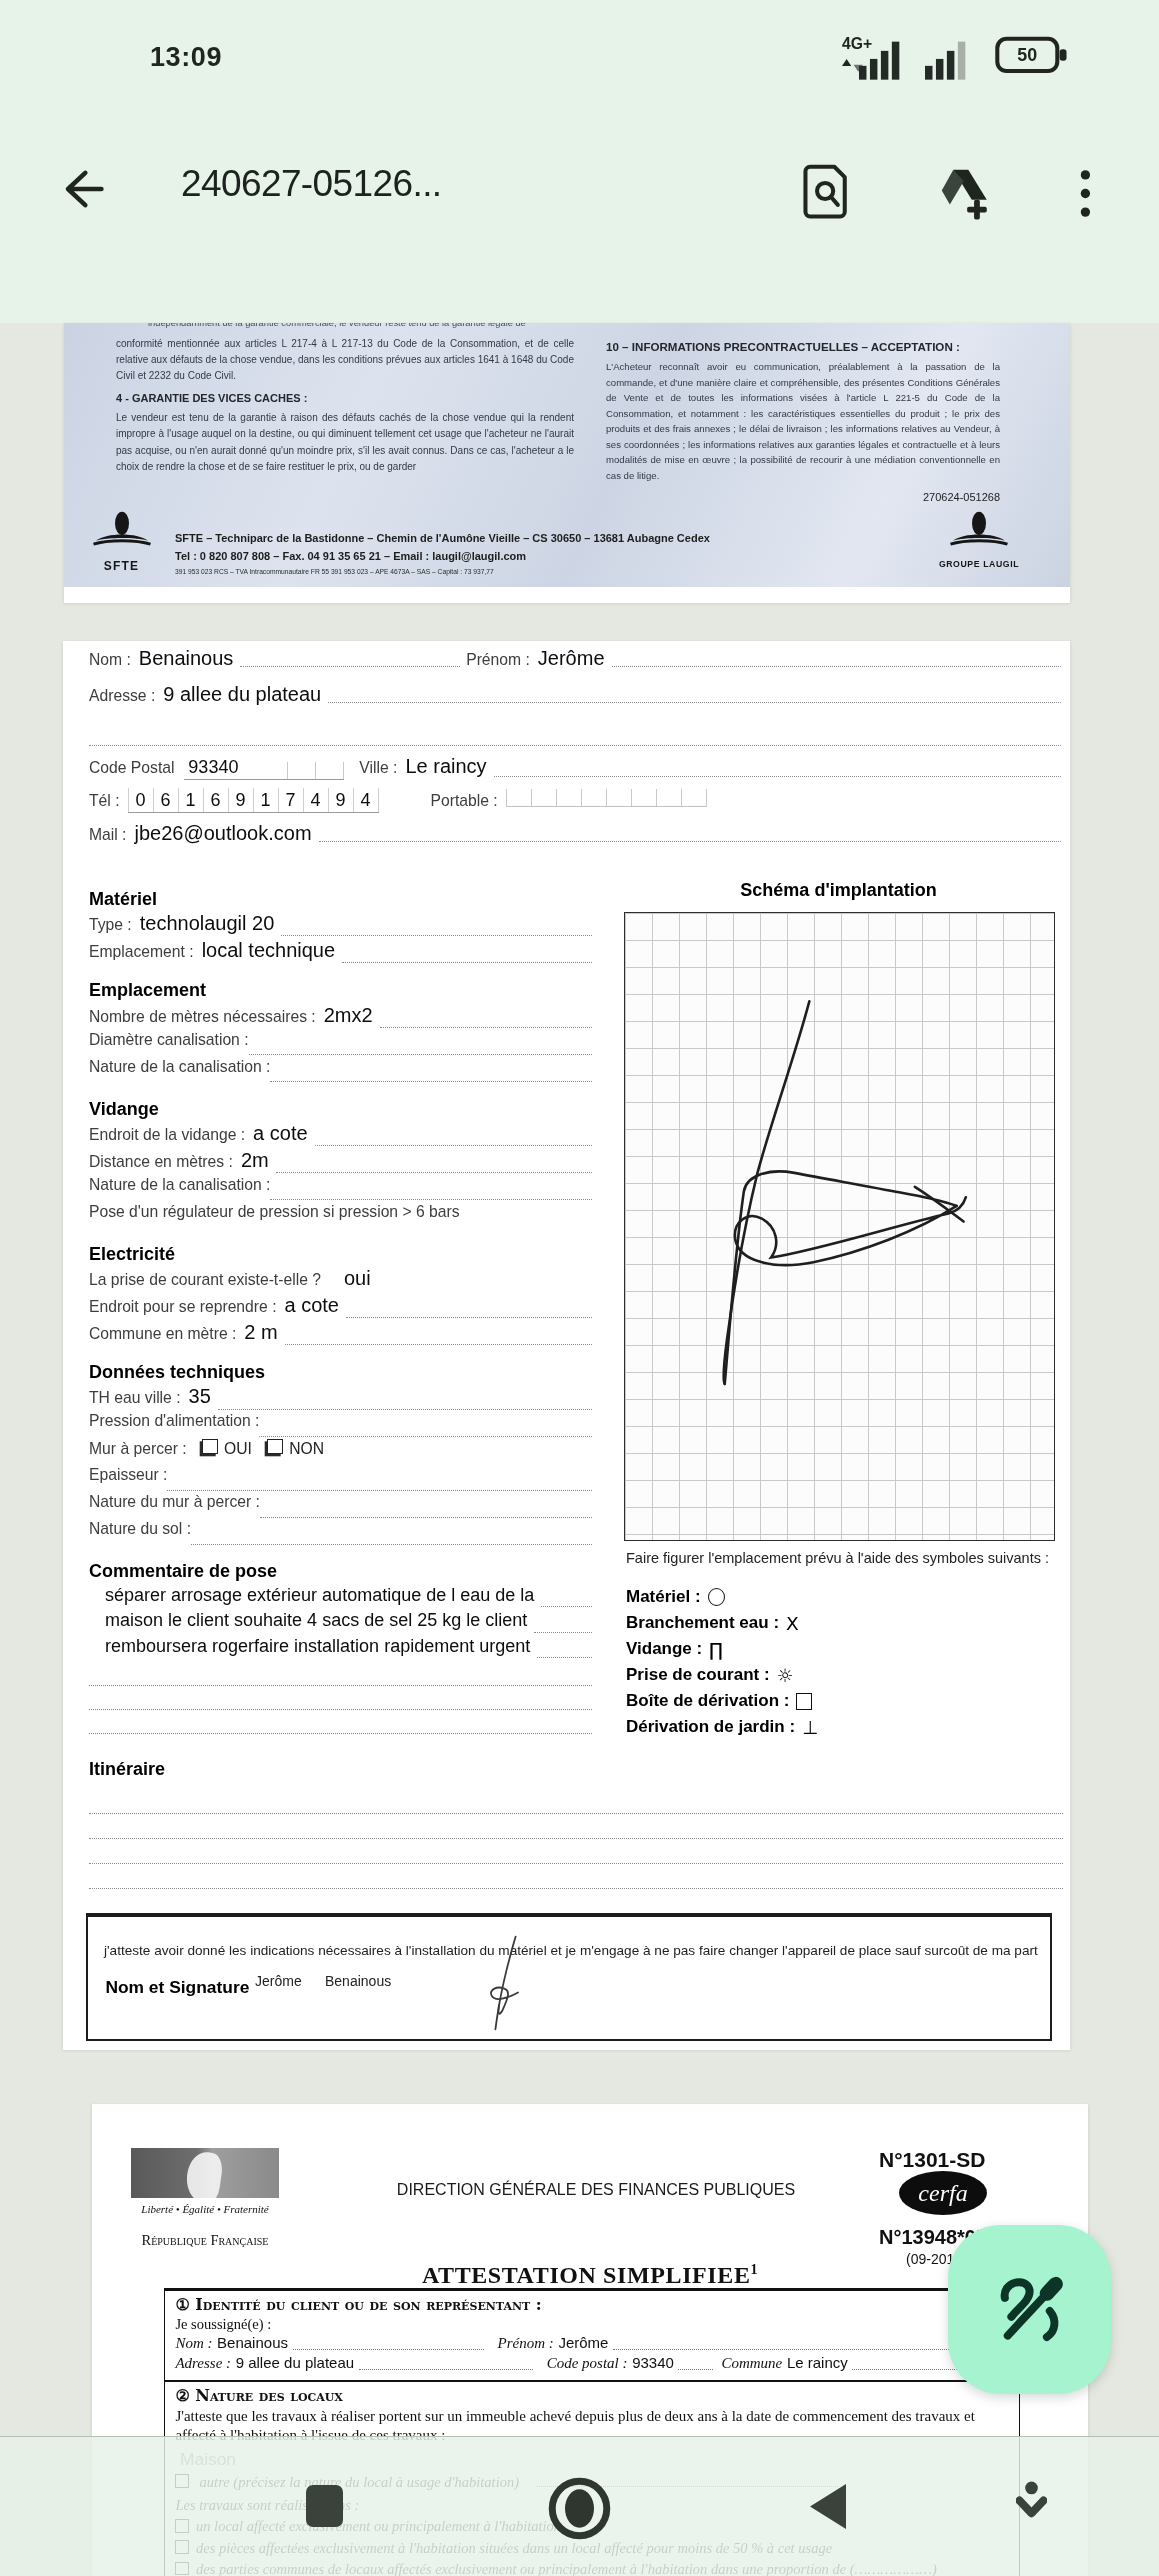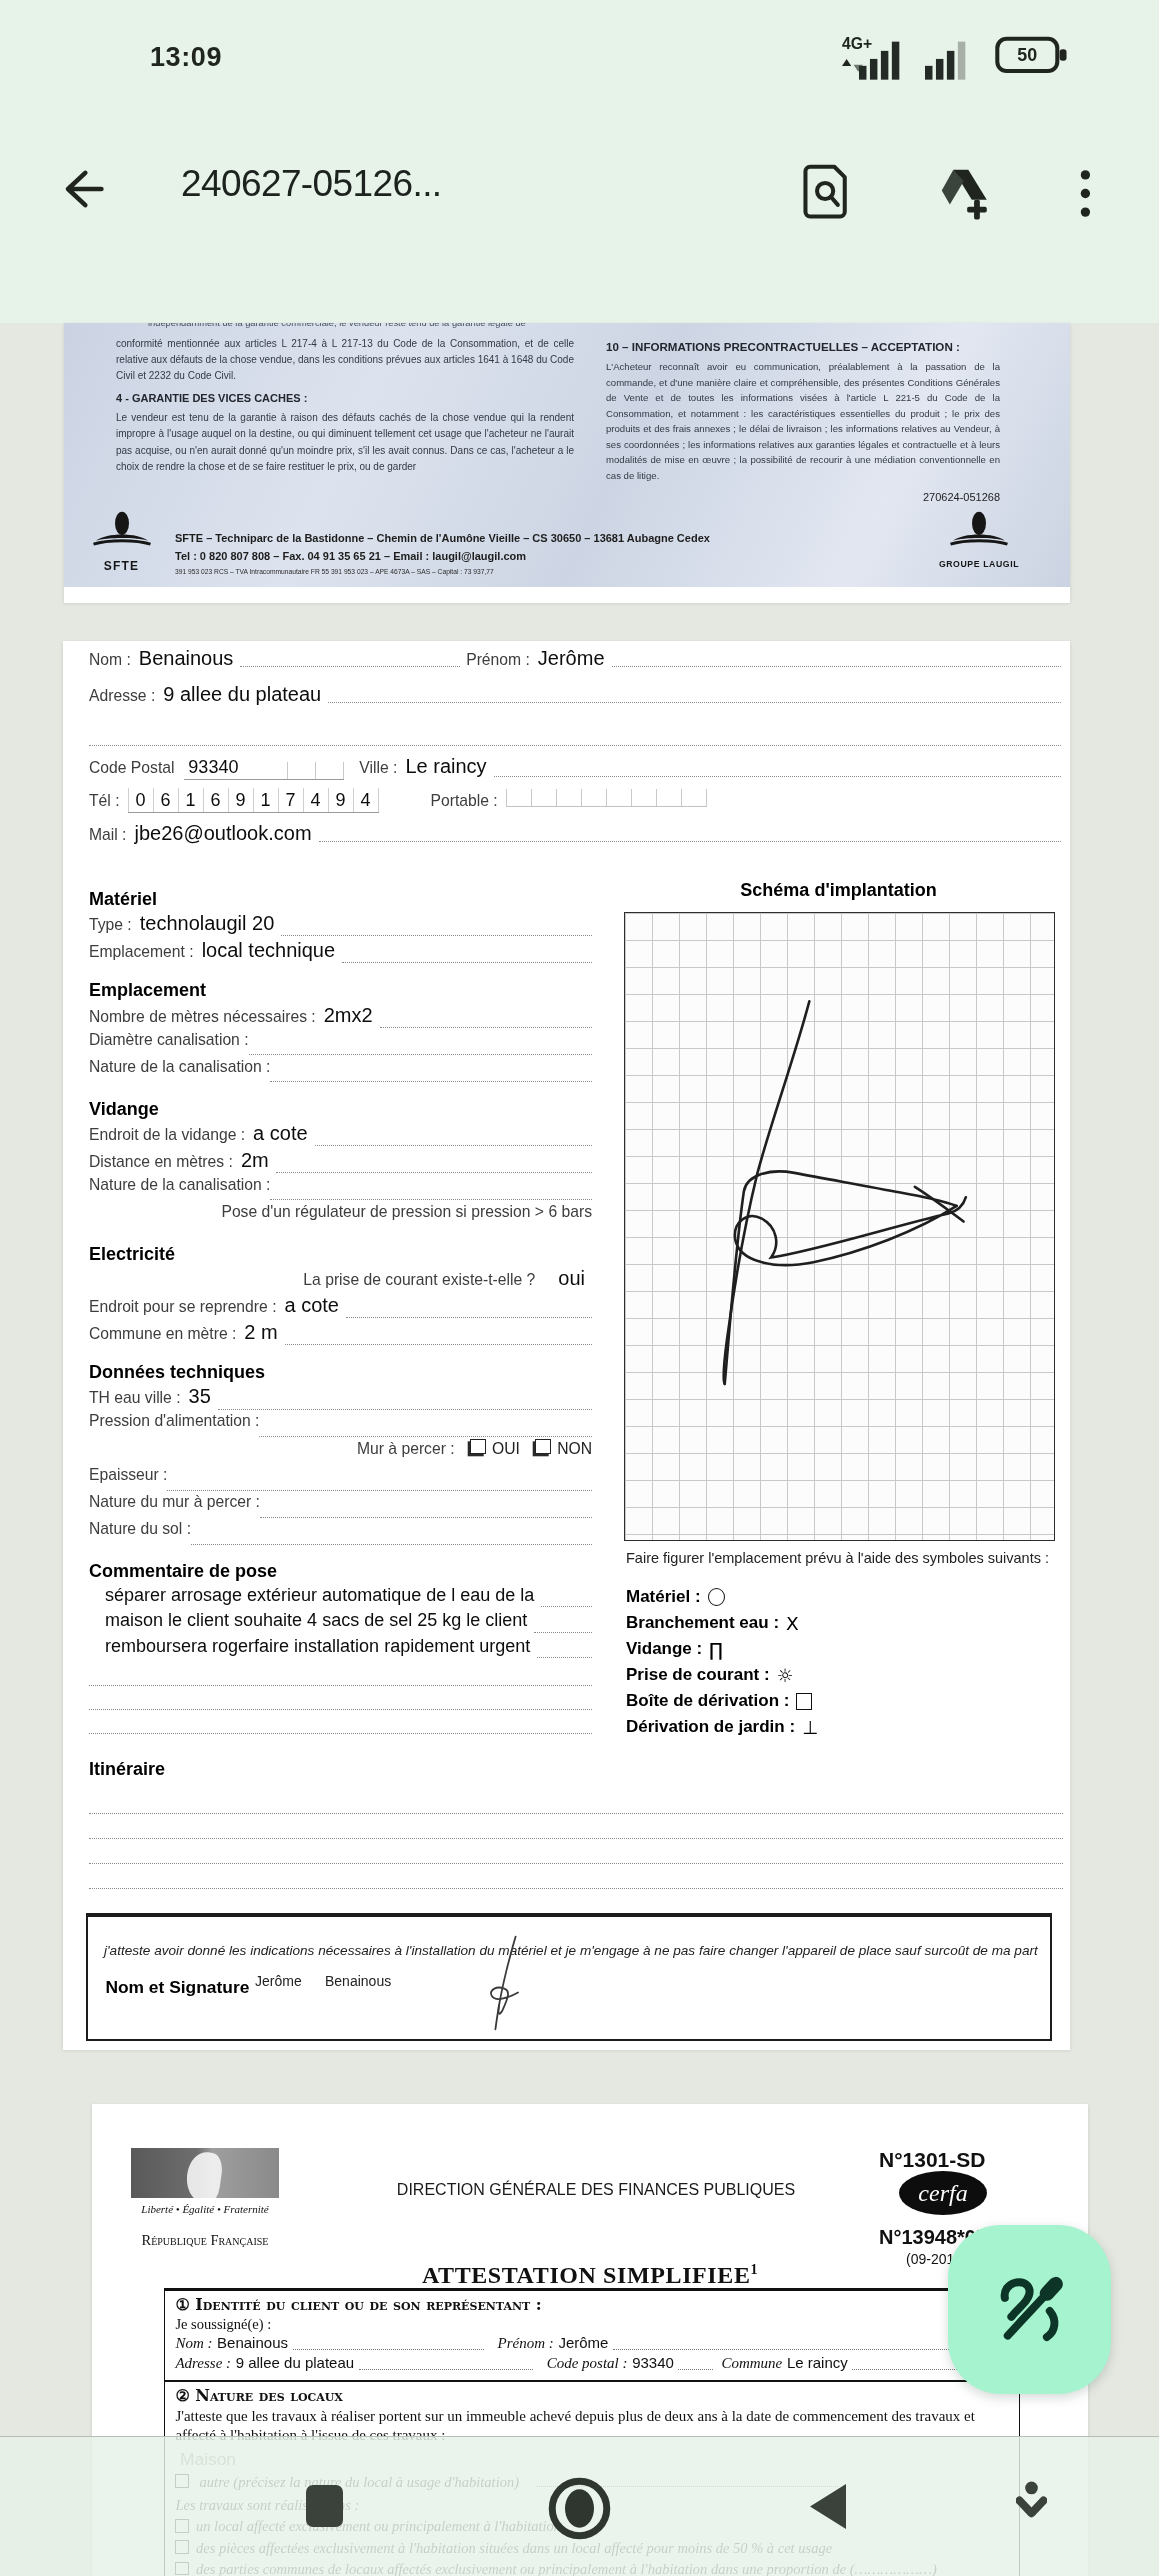--- a/index.html
+++ b/index.html
@@ -25,38 +25,38 @@
   .p1-foot{font-size:11px;font-weight:700;color:#1d1d1d;line-height:18px;white-space:nowrap;}
   .p1-foot3{font-size:6.7px;font-weight:400;color:#2a2a2a;margin-top:2.9px;}
   .logo-word{font-size:12px;font-weight:700;letter-spacing:1.2px;color:#161616;text-align:center;}
   
   .p2row{position:absolute;display:flex;align-items:baseline;}
   .lbl{font-size:15.7px;color:#3d3d3d;white-space:nowrap;}
   .val{font-size:20px;color:#0d0d0d;white-space:nowrap;padding:0 7px 0 8px;}
   .dots{border-bottom:1.4px dotted #8a8a8a;align-self:flex-end;margin-bottom:2.9px;flex:1;}
   .dots.fixed{flex:0 0 auto;}
   .sect{font-size:18px;font-weight:700;color:#000;margin:14px 0 2.3px;}
-  .frow{display:flex;align-items:baseline;height:27px;justify-content:flex-end;}
+  .frow{display:flex;align-items:baseline;height:27px;}
   .comb{display:flex;align-items:flex-end;border-bottom:1.2px solid #9a9a9a;}
   .cell{width:24px;height:24px;line-height:25.5px;text-align:center;font-size:18px;color:#0d0d0d;border-left:1.2px solid #cfcfcf;}
   .cell:last-child{border-right:1.2px solid #cfcfcf;}
   .combsoft{display:flex;align-items:flex-end;border-bottom:1.2px solid #c2c2c2;}
   .cellsoft{width:24px;height:17.4px;border-left:1.2px solid #c9c9c9;}
   .cellsoft:last-child{border-right:1.2px solid #c9c9c9;}
   .cbx{display:inline-block;width:14.5px;height:12.8px;border:1.7px solid #232323;box-shadow:-2.3px 2.3px 0 #2a2a2a;margin:0 5.8px 0 15px;vertical-align:-1.2px;}
   .grid{position:absolute;left:561px;top:271px;width:429px;height:627px;border:1.7px solid #2e2e2e;
         background-color:#FCFCFC;
         background-image:linear-gradient(#c9c9c9 0.9px,transparent 0.9px),linear-gradient(90deg,#c9c9c9 0.9px,transparent 0.9px);
         background-size:27px 27px;}
   .leg{display:flex;align-items:center;height:26px;font-size:17px;font-weight:700;color:#000;}
   .leg .sym{font-weight:400;font-size:18.5px;margin-left:7px;font-family:"DejaVu Sans",sans-serif;}
   .circ-sym{display:inline-block;width:15px;height:16px;border:1.7px solid #111;border-radius:50%;margin-left:7px;}
   .sq-sym{display:inline-block;width:14px;height:15px;border:1.7px solid #111;margin-left:7px;}
   .attbox{position:absolute;left:23px;top:1272px;width:962px;height:122px;border:2.3px solid #1c1c1c;border-top-width:4px;background:#fff;}
-  .attline{position:absolute;left:16px;top:25.5px;width:930px;font-size:13.6px;color:#222;white-space:nowrap;font-style:italic;}
+  .attline{position:absolute;left:16px;top:25.5px;width:930px;font-size:13.6px;color:#222;white-space:nowrap;}
   .iline{height:24px;border-bottom:1.4px dotted #8a8a8a;}
   
   .p3{font-family:"Liberation Serif",serif;color:#111;}
   .scaps{font-variant:small-caps;}
   .p3box{position:absolute;border:1.7px solid #111;background:transparent;}
   .p3lbl{font-style:italic;font-size:15px;white-space:nowrap;}
   .p3val{font-family:"Liberation Sans",sans-serif;font-size:15px;white-space:nowrap;padding:0 4.6px;}
   .p3dots{border-bottom:1.2px dotted #777;align-self:flex-end;margin-bottom:2.3px;flex:1;}
   .p3row{display:flex;align-items:baseline;}
   .cbx3{display:inline-block;width:11.6px;height:11.6px;border:1.4px solid #333;margin-right:7px;vertical-align:-1.2px;}

